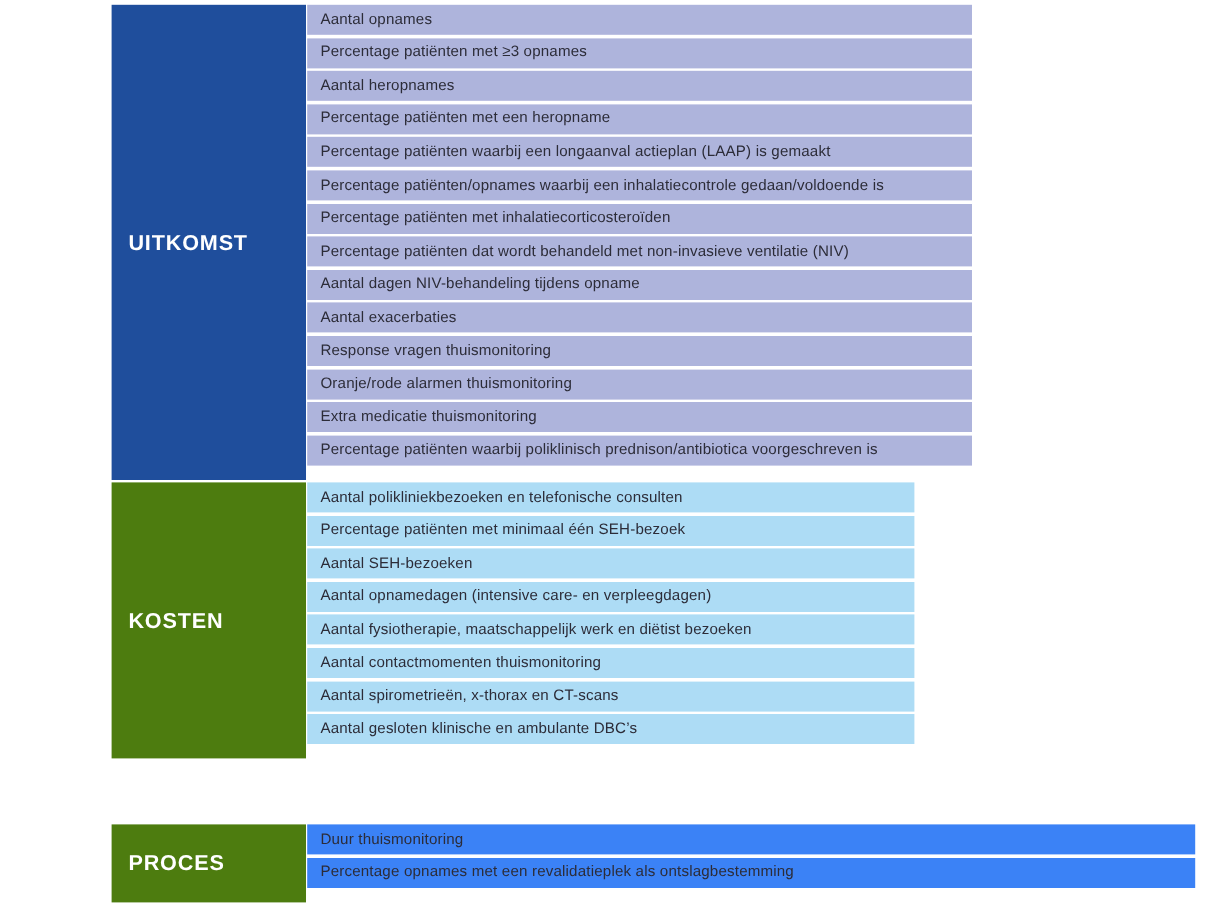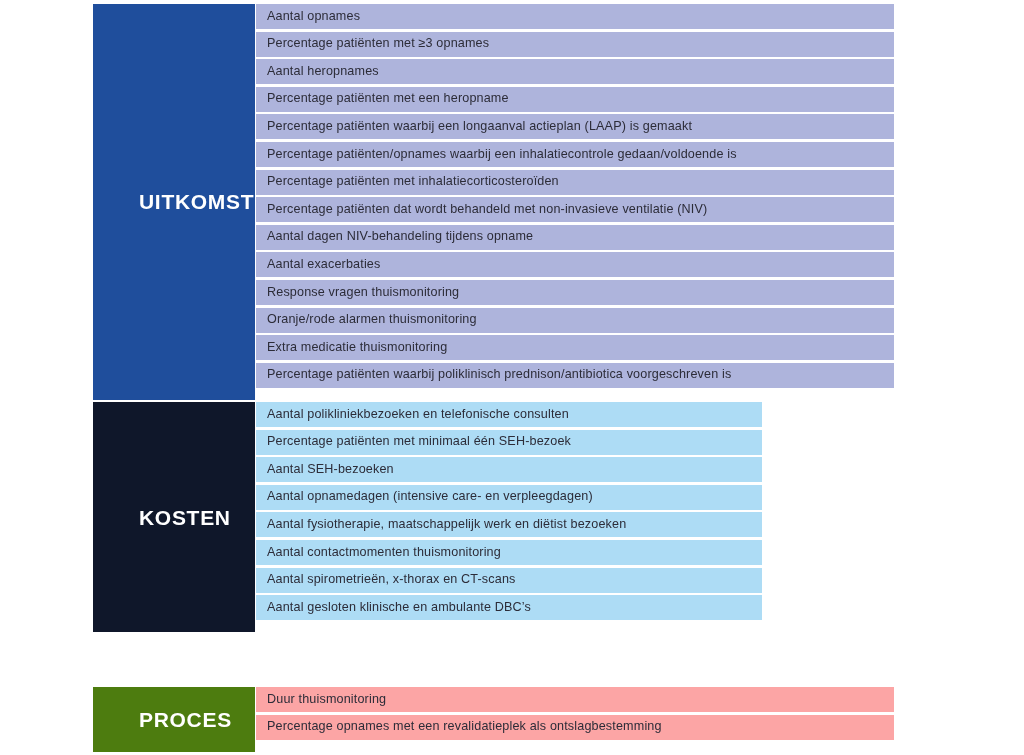--- a/index.html
+++ b/index.html
@@ -27,27 +27,26 @@
   }
   .cat-block {
     width: 162px;
     flex: 0 0 162px;
     display: flex;
     align-items: center;
     position: relative;
   }
   .cat-label {
     color: #ffffff;
-    font-size: 21px;
+    font-size: 18px;
     font-weight: bold;
     letter-spacing: 0.7px;
     padding-left: 14px;
     line-height: 1;
     white-space: nowrap;
-    margin-left: 32px;
   }
   .rows {
     flex: 1 1 auto;
     margin-left: 1px;
     display: flex;
     flex-direction: column;
   }
   .row {
     height: 25px;
     margin-bottom: 2.6px;
@@ -61,31 +60,31 @@
     font-size: 12.6px;
     color: #2c2c38;
     letter-spacing: 0.15px;
     line-height: 1.1;
     white-space: nowrap;
   }
 
   
   #section-uitkomst { top: 4px; width: 800px; }
   #section-uitkomst .cat-block { background: #1F4E9C; }
-  #section-uitkomst .row { background: #AEB4DC; width: 638px; }
+  #section-uitkomst .row { background: #AEB4DC; width: 554px; }
 
   
   #section-kosten { top: 402px; width: 800px; }
-  #section-kosten .cat-block { background: #0f172a; }
+  #section-kosten .cat-block { background: #4d7c0f; }
   #section-kosten .row { background: #ADDCF5; width: 506px; }
 
   
   #section-proces { top: 687px; width: 800px; }
   #section-proces .cat-block { background: #4d7c0f; }
-  #section-proces .row { background: #fca5a5; width: 638px; }
+  #section-proces .row { background: #3b82f6; width: 740px; }
 </style>
 </head>
 <body>
 
 <div class="board">
 
   <div class="section" id="section-uitkomst">
     <div class="cat-block">
       <span class="cat-label">UITKOMST</span>
     </div>

